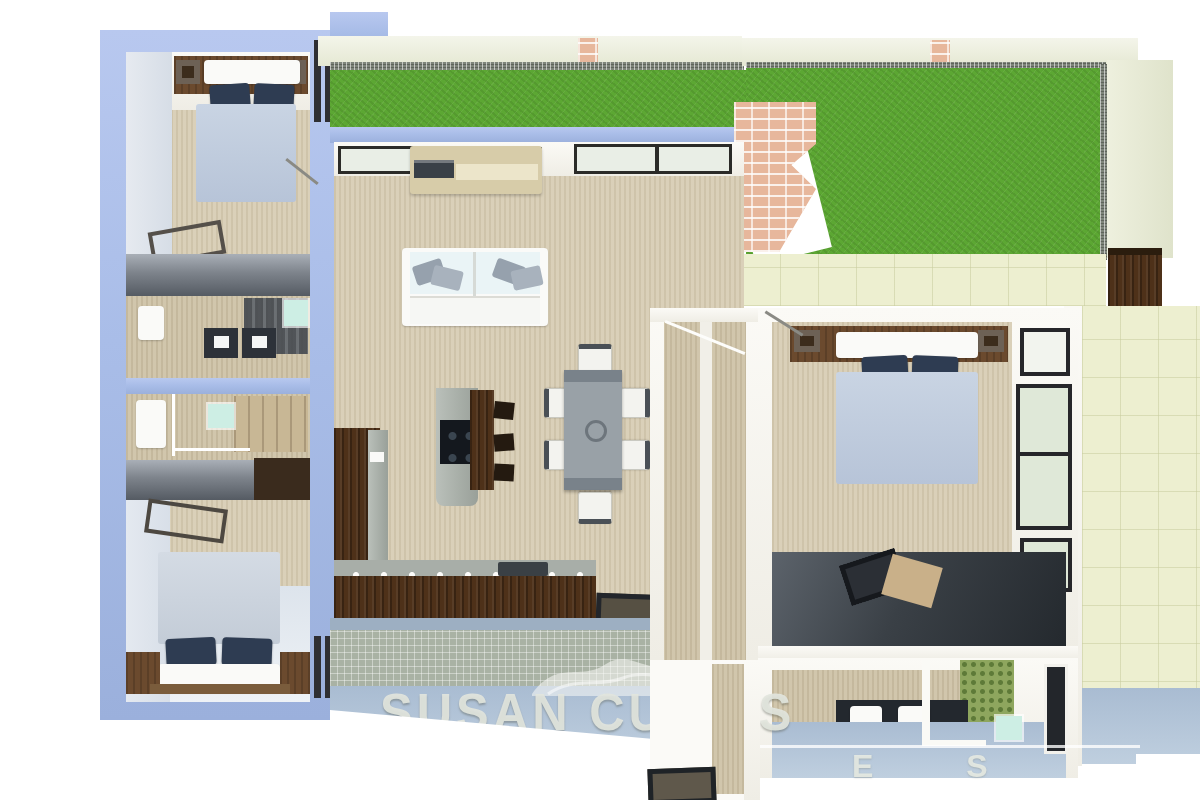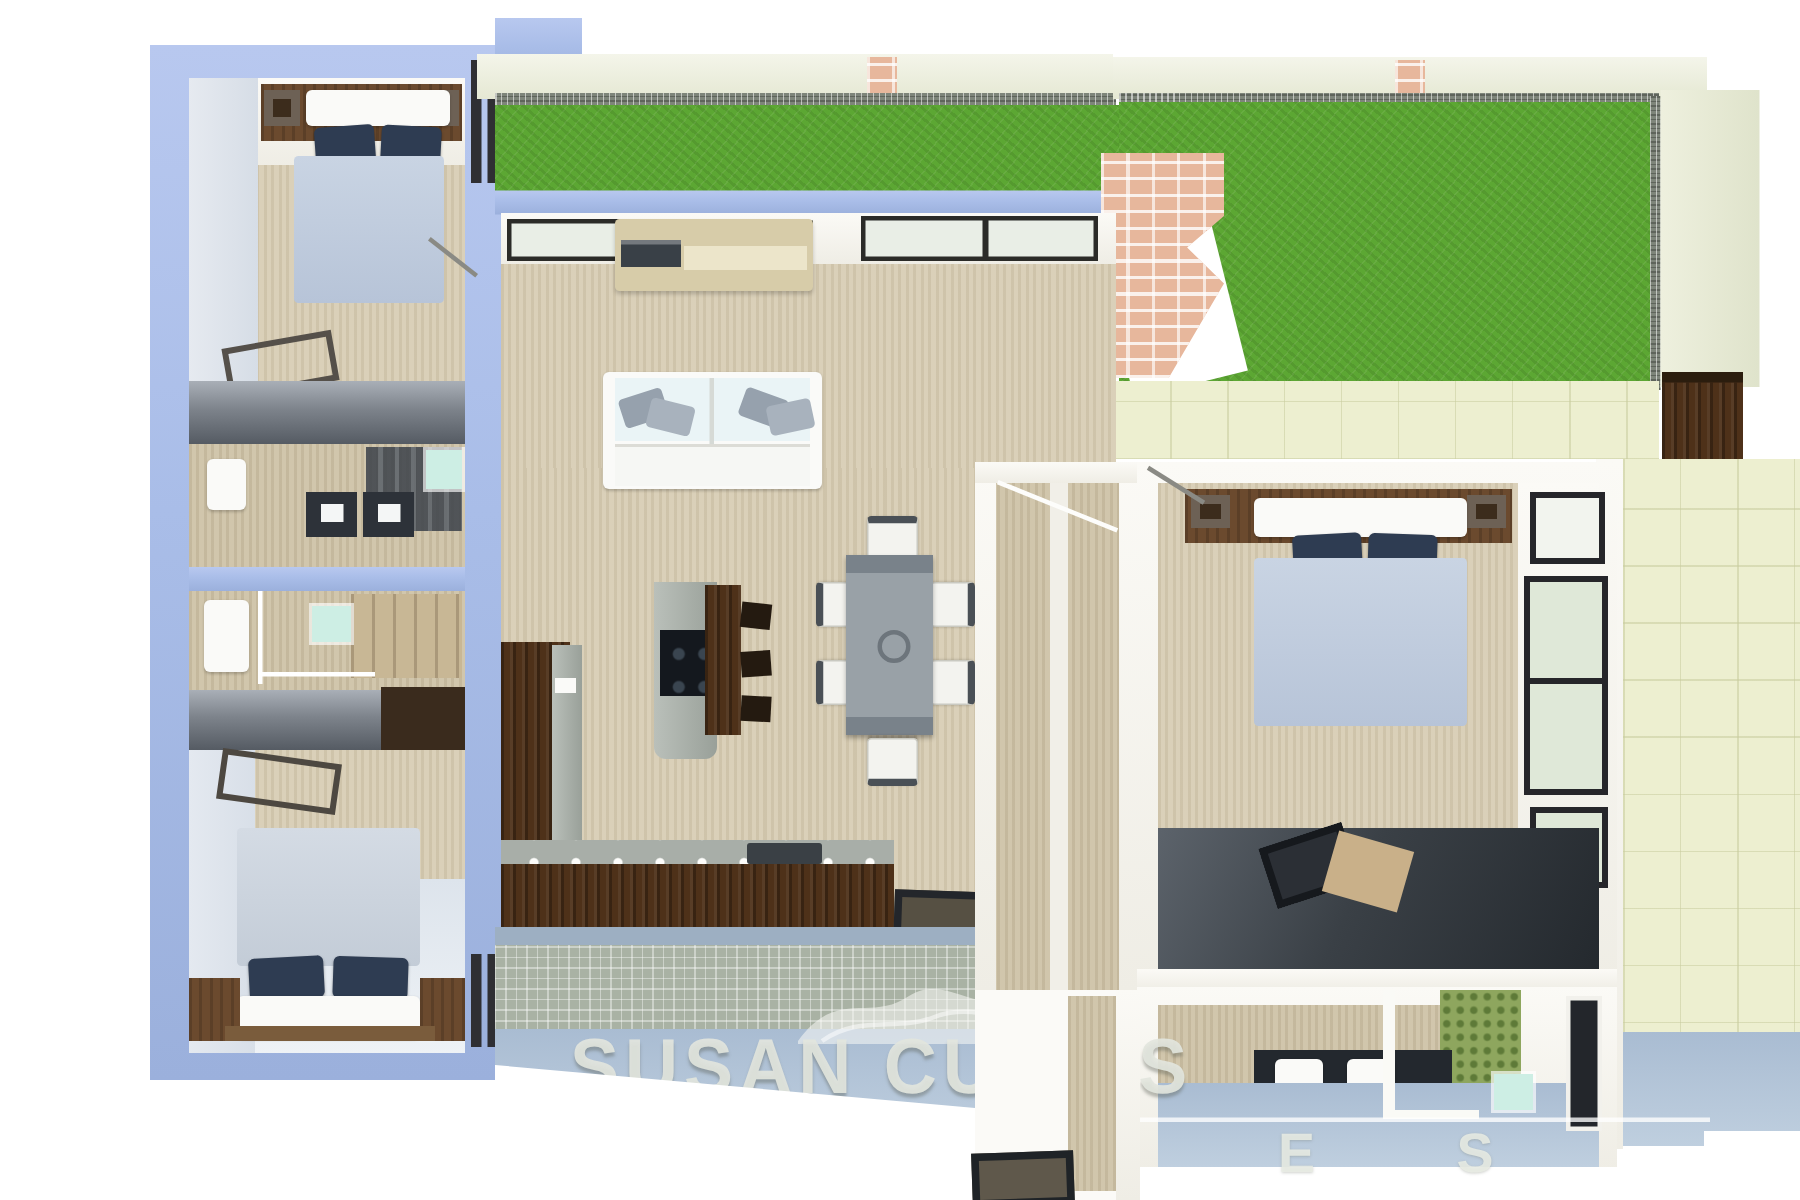--- a/index.html
+++ b/index.html
@@ -39,21 +39,21 @@
   .mosaic{background-color:#a9b2a4;
           background-image:repeating-linear-gradient(0deg,rgba(255,255,255,.4) 0 1px,transparent 1px 7px),
                            repeating-linear-gradient(90deg,rgba(255,255,255,.4) 0 1px,transparent 1px 7px)}
   .platform{background:linear-gradient(115deg,#5c636b 0%,#3a4046 45%,#24292e 100%)}
   .chair{background:#f3f3ef;border:1px solid #c9c9c1;border-top:5px solid #4a5056;border-radius:3px;
          box-shadow:0 1px 2px rgba(0,0,0,.25)}
   .winframe{border:3px solid #2b2b28;background:#e9eee6}
   .darkwin{background:#2f2f33}
   .wm-brand{font-weight:bold;font-size:49px;letter-spacing:4px;color:var(--wmcolor);
             text-shadow:0 2px 2px rgba(90,95,85,.4);white-space:nowrap;transform:scaleY(1.06)}
-  .wm-partial{font-weight:bold;font-size:37px;letter-spacing:42px;color:rgba(234,237,229,.85);
+  .wm-partial{font-weight:bold;font-size:32px;letter-spacing:42px;color:rgba(234,237,229,.85);
               text-shadow:0 1px 2px rgba(120,125,115,.35);white-space:nowrap}
 </style>
 </head>
 <body>
 
 <div class="stage">
 
   <div class="abs peri" style="left:100px;top:30px;width:236px;height:690px"></div>
   <div class="abs peri" style="left:330px;top:12px;width:58px;height:42px"></div>
 

